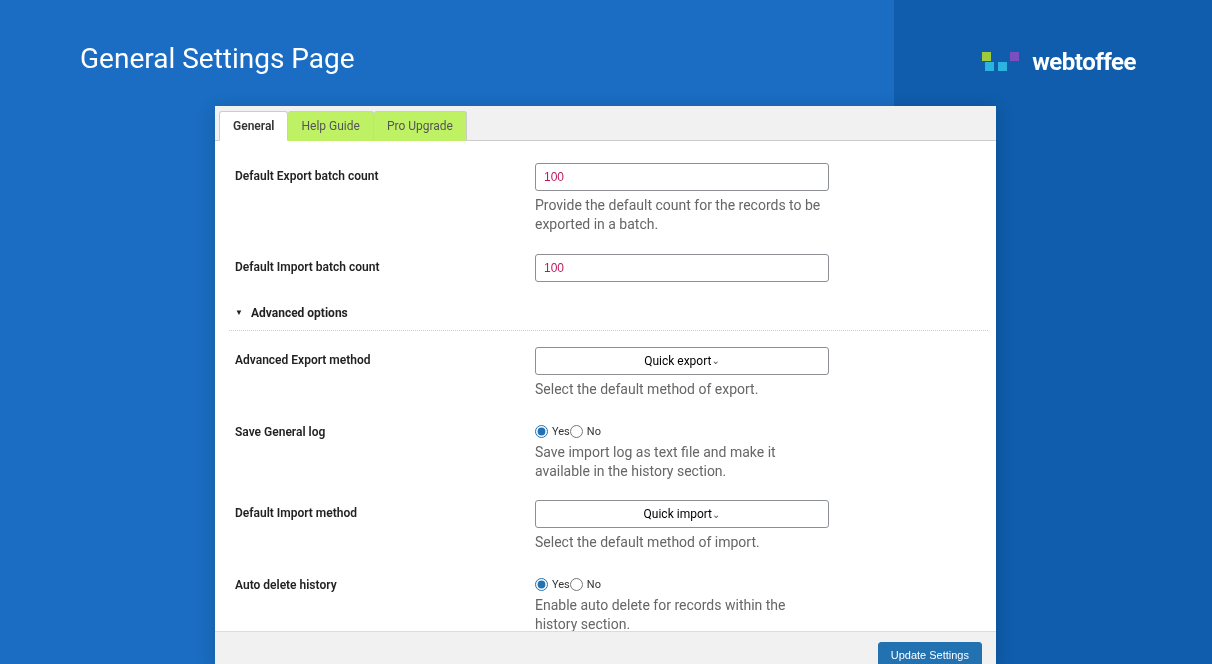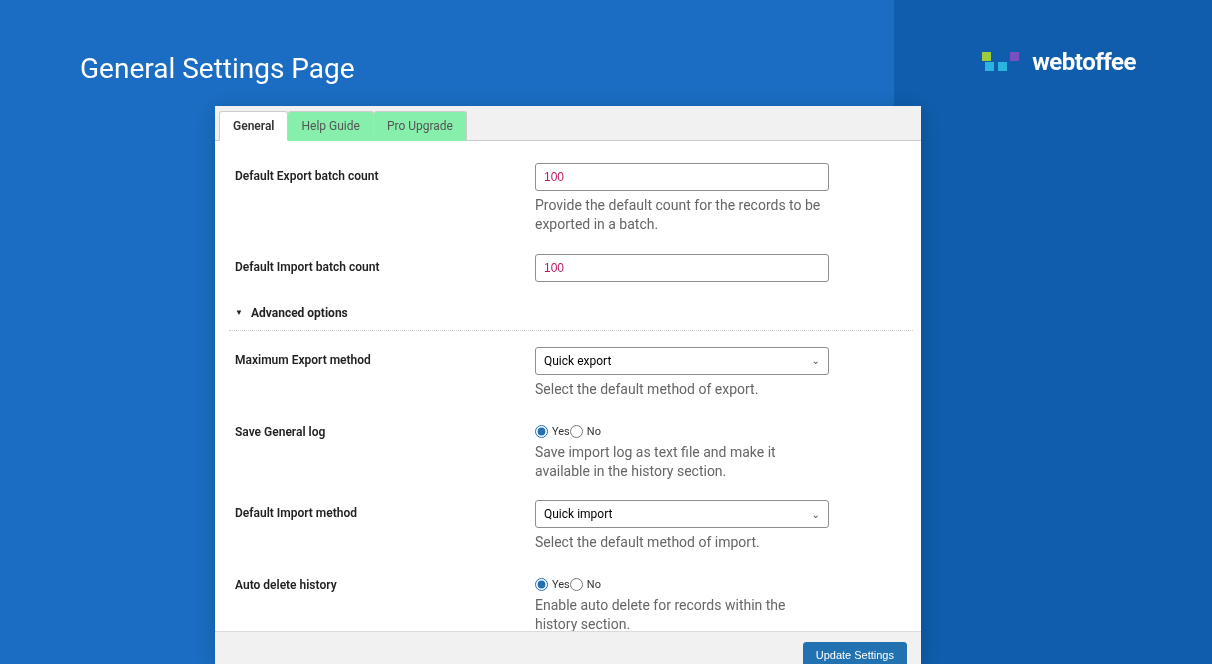--- a/index.html
+++ b/index.html
@@ -6,21 +6,21 @@
 body {
   font-family: -apple-system, BlinkMacSystemFont, "Segoe UI", Roboto, "Helvetica Neue", Arial, sans-serif;
   background: #1a6dc2;
   width: 1212px;
   height: 664px;
   overflow: hidden;
   position: relative;
 }
 .page-title {
   position: absolute;
-  top: 52px;
+  top: 42px;
   left: 80px;
   color: #fff;
   font-size: 28px;
   font-weight: 400;
 }
 .right-stripe {
   position: absolute;
   top: 0;
   right: 0;
   width: 318px;
@@ -48,38 +48,38 @@
 .logo-text {
   color: #fff;
   font-size: 24px;
   font-weight: 700;
   letter-spacing: -0.5px;
 }
 .panel {
   position: absolute;
   top: 106px;
   left: 215px;
-  width: 706px;
+  width: 781px;
   height: 558px;
   background: #f1f1f1;
   box-shadow: 0 4px 18px rgba(0,0,0,0.18);
 }
 .tabs {
   display: flex;
   border-bottom: 1px solid #ccc;
   background: #f1f1f1;
   padding-left: 4px;
   padding-top: 4px;
 }
 .tab {
   padding: 7px 13px;
   font-size: 12px;
   border: 1px solid #ccc;
   border-bottom: none;
-  background: #86efac;
+  background: #bef264;
   color: #555;
   margin-right: 0px;
   cursor: pointer;
   position: relative;
   top: 1px;
   border-radius: 3px 3px 0 0;
 }
 .tab.active {
   background: #fff;
   color: #333;
@@ -131,21 +131,21 @@
 .select {
   width: 294px;
   height: 28px;
   border: 1px solid #8c8f94;
   border-radius: 3px;
   padding: 0 8px;
   font-size: 12px;
   background: #fff;
   display: flex;
   align-items: center;
-  justify-content: space-between;
+  justify-content: center;
   cursor: pointer;
 }
 .select .chev { font-size: 10px; color: #555; }
 .adv-header {
   display: flex;
   align-items: center;
   gap: 8px;
   font-size: 12px;
   font-weight: 700;
   color: #222;
@@ -216,21 +216,21 @@
         <input class="text-input" type="text" value="100" style="">
       </div>
     </div>
 
     <div class="adv-header">
       <span class="tri">▼</span>
       <span>Advanced options</span>
     </div>
 
     <div class="form-row">
-      <div class="lbl">Maximum Export method</div>
+      <div class="lbl">Advanced Export method</div>
       <div class="ctrl">
         <div class="select">
           <span>Quick export</span>
           <span class="chev">⌄</span>
         </div>
         <div class="help">Select the default method of export.</div>
       </div>
     </div>
 
     <div class="form-row">

